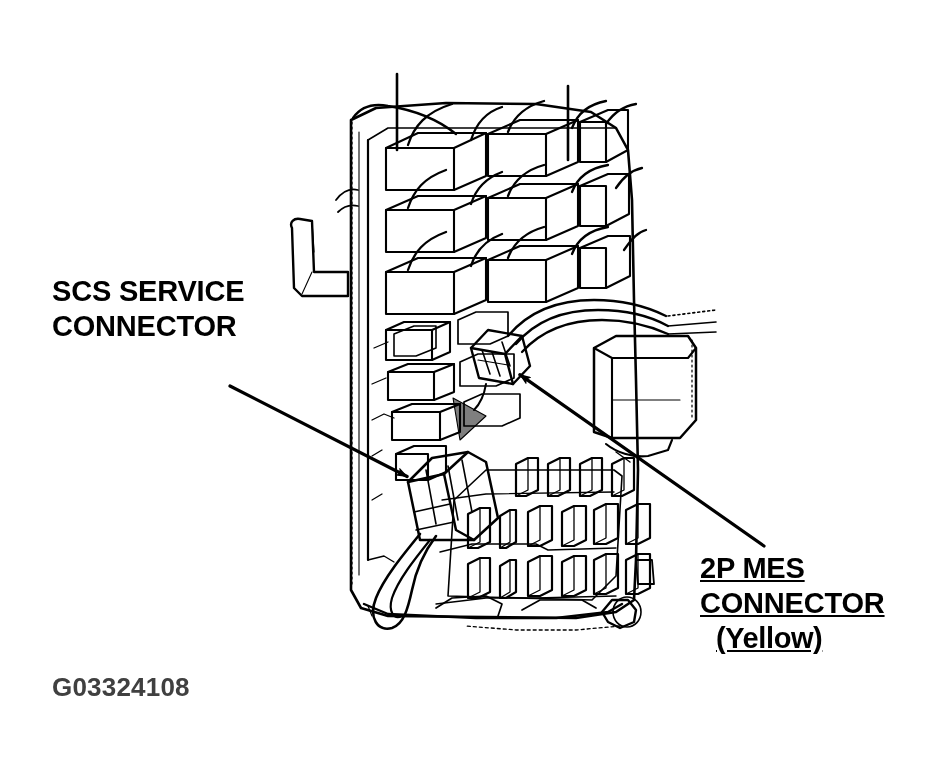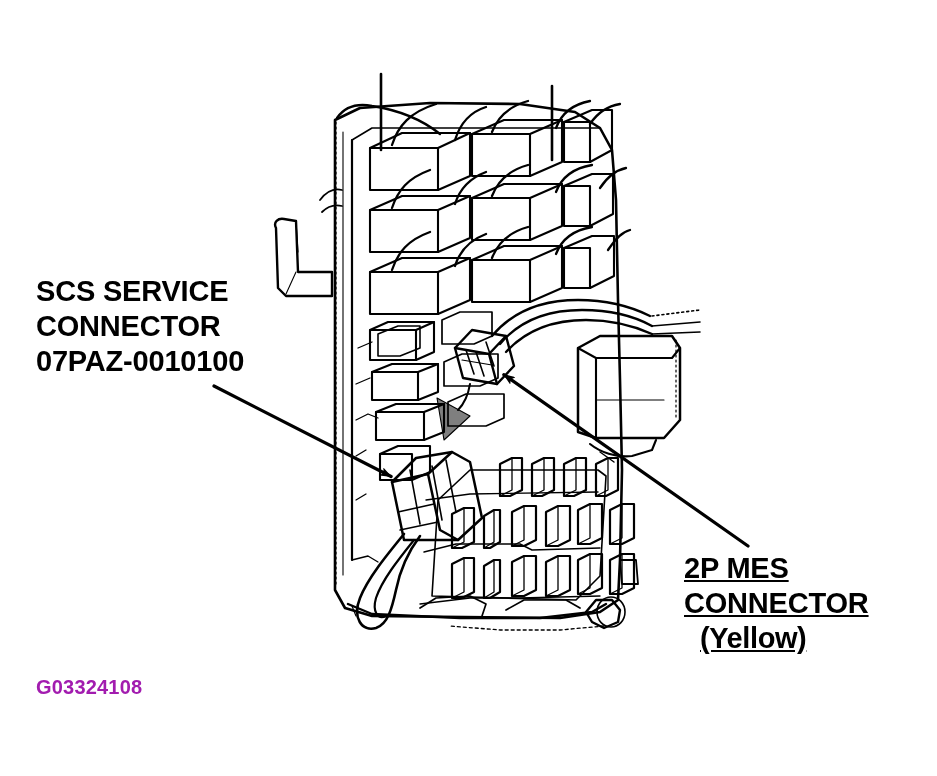--- a/index.html
+++ b/index.html
@@ -11,21 +11,21 @@
   body {
     width: 937px;
     height: 776px;
     position: relative;
     overflow: hidden;
     font-family: "Liberation Sans", sans-serif;
     color: #000000;
   }
   #diagram-root {
     position: absolute;
-    left: 0;
+    left: 16px;
     top: 0;
     width: 741px;
     height: 776px;
   }
   svg.figure {
     position: absolute;
     left: 0;
     top: 0;
     width: 937px;
     height: 776px;
@@ -58,24 +58,24 @@
   .callout .line.mixed {
     letter-spacing: -0.4px;
     margin-left: 16px;
   }
   #figure-id {
     position: absolute;
     left: 36px;
     top: 672px;
     font-family: "Liberation Sans", sans-serif;
     font-weight: bold;
-    font-size: 20px;
+    font-size: 26px;
     line-height: 30px;
     letter-spacing: 0.2px;
-    color: #a21caf;
+    color: #404040;
     white-space: nowrap;
   }
 </style>
 </head>
 <body>
 
 <div id="diagram-root">
 
   <svg class="figure" viewBox="0 0 937 776" aria-label="fuse box line drawing">
     <defs>
@@ -297,21 +297,20 @@
 
     <g stroke="#000" fill="none" stroke-width="3.2" stroke-linecap="round">
       <line id="arrow-scs" x1="214" y1="386" x2="391.1096103692862" y2="476.5448008067699" marker-end="url(#arrowhead)"></line>
       <line id="arrow-mes" x1="748" y1="546" x2="503.8184464493776" y2="374.57458281344054" marker-end="url(#arrowhead)"></line>
     </g>
   </svg>
 
   <div class="callout" id="label-scs">
     <span class="line">SCS SERVICE</span>
     <span class="line">CONNECTOR</span>
-    <span class="line">07PAZ-0010100</span>
   </div>
 
   <div class="callout" id="label-mes">
     <span class="line">2P MES</span>
     <span class="line">CONNECTOR</span>
     <span class="line mixed">(Yellow)</span>
   </div>
 
   <div id="figure-id">G03324108</div>
 

